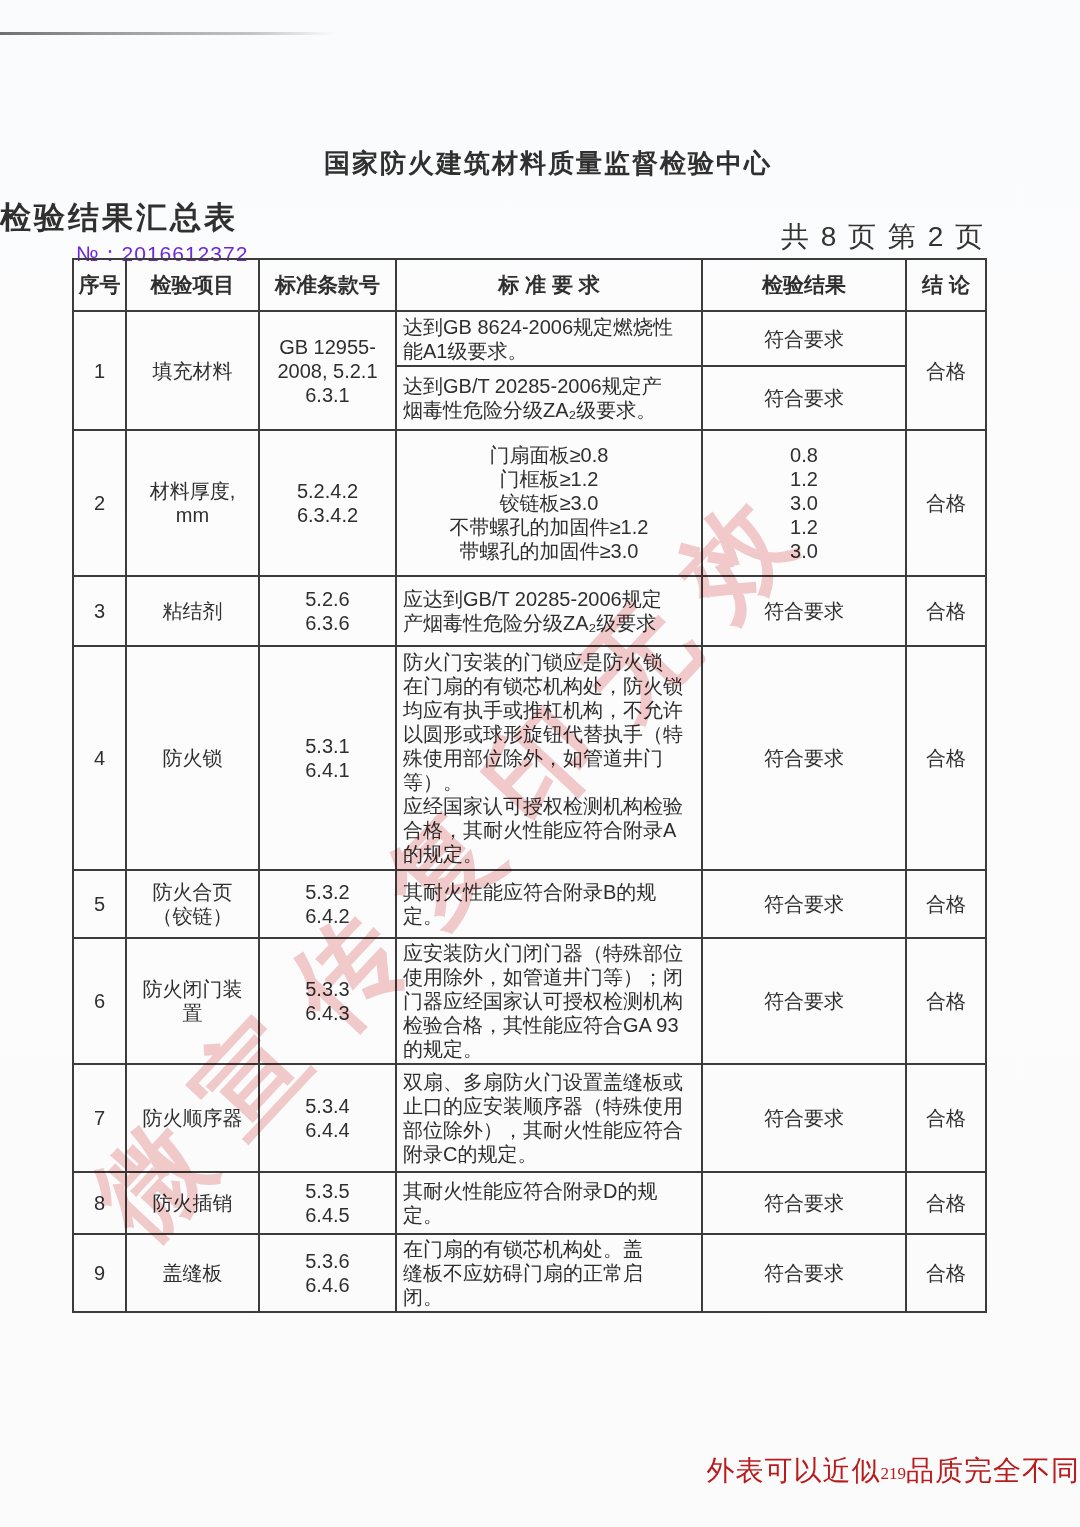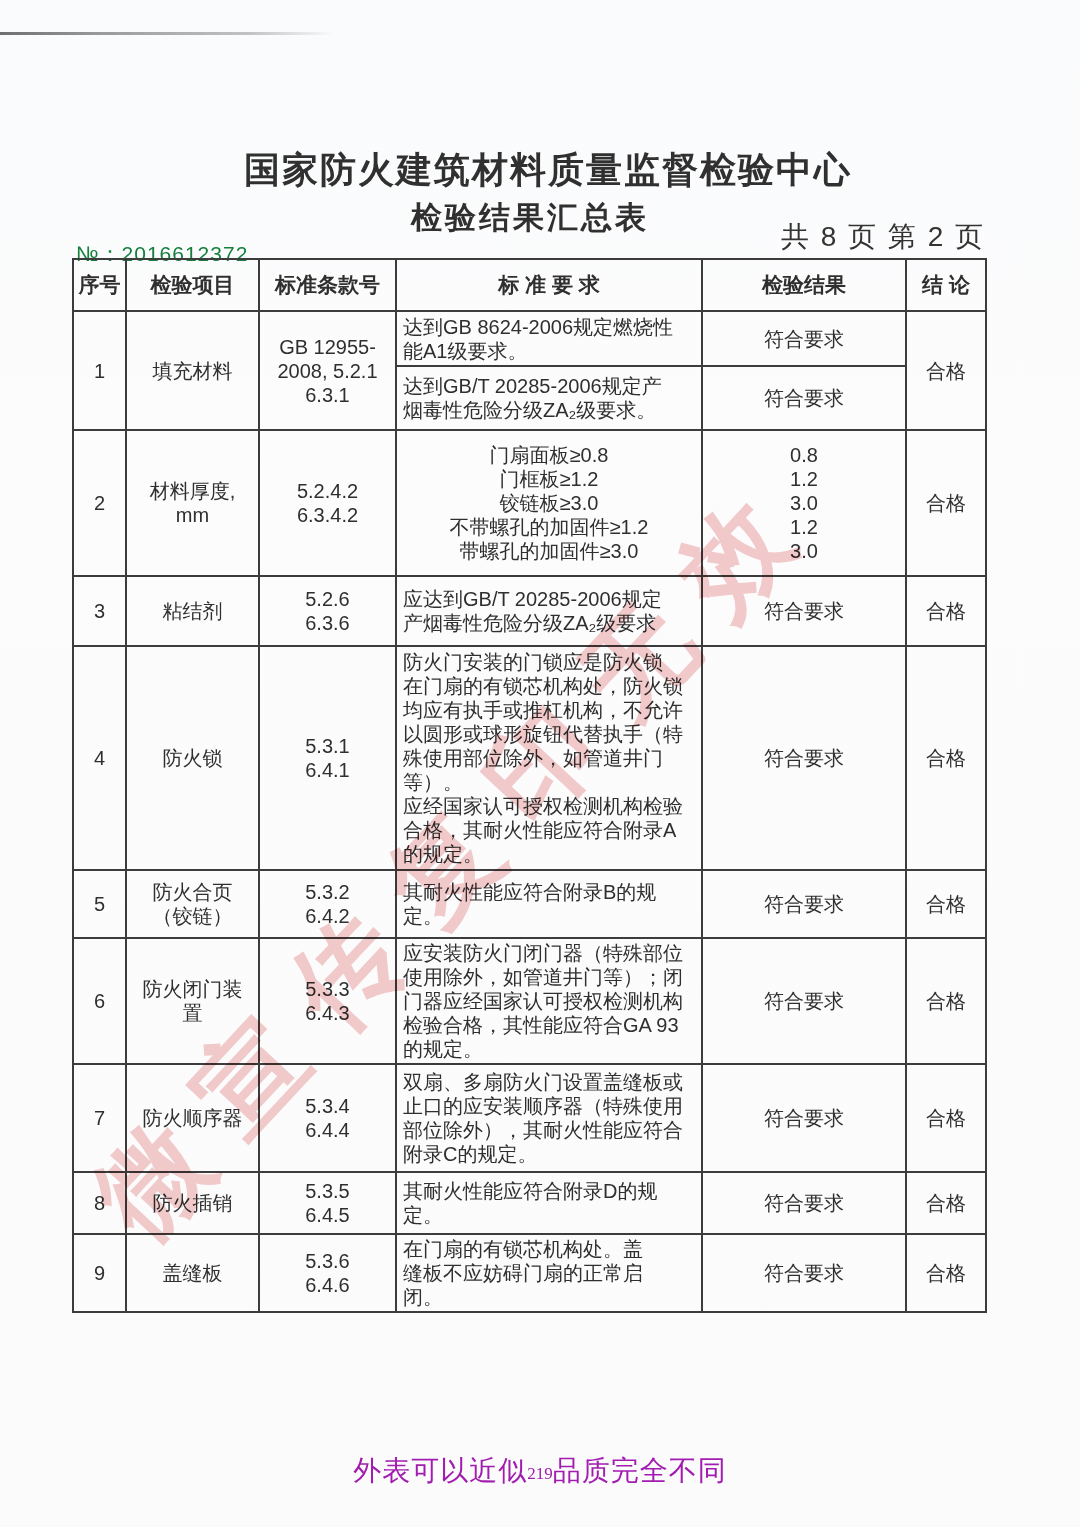--- a/index.html
+++ b/index.html
@@ -10,35 +10,35 @@
     font-family: "Liberation Sans", sans-serif;
     color: #2e2e2e;
     overflow: hidden;
   }
   .scan-line {
     position: absolute; top: 32px; left: 0; width: 334px; height: 3px;
     background: linear-gradient(90deg, #6f6f6f 0%, #9a9a9a 30%, #c3c3c3 75%, rgba(210,210,210,0) 100%);
   }
   .doc-title {
     position: absolute; top: 146px; left: 0; width: 1060px;
-    text-align: center; font-size: 36px; font-weight: bold;
+    text-align: center; font-size: 26px; font-weight: bold;
     letter-spacing: 2px; color: #303030; padding-left: 36px;
   }
   .doc-subtitle {
     position: absolute; top: 197px; left: 0; width: 1060px;
-    text-align: center; font-size: 31px; font-weight: bold;
+    text-align: left; font-size: 31px; font-weight: bold;
     letter-spacing: 3px; color: #303030;
   }
   .page-indicator {
     position: absolute; top: 218px; left: 72px; width: 913px;
     text-align: right; font-size: 28px; letter-spacing: 2px; color: #333;
   }
   .report-no {
     position: absolute; top: 240px; left: 76px;
-    font-size: 21px; color: #15803d; letter-spacing: 1px;
+    font-size: 21px; color: #6d28d9; letter-spacing: 1px;
   }
   table.results {
     position: absolute; top: 258px; left: 72px; width: 913px;
     border-collapse: collapse; table-layout: fixed;
   }
   table.results th, table.results td {
     border: 2px solid #3c3c3c;
     vertical-align: middle;
     font-size: 20px;
     color: #2f2f2f;
@@ -59,23 +59,23 @@
     transform: rotate(-47deg); transform-origin: left center;
     font-size: 106px; font-weight: bold; letter-spacing: 36px;
     color: rgba(226, 122, 122, 0.38);
     white-space: nowrap;
     pointer-events: none;
     mix-blend-mode: multiply;
     z-index: 5;
   }
   .bottom-caption {
     position: absolute; top: 1452px; left: 0; width: 1080px;
-    text-align: center;
+    text-align: right;
     font-family: "Liberation Serif", serif;
-    font-size: 28px; color: #a21caf; letter-spacing: 1px;
+    font-size: 28px; color: #b91c1c; letter-spacing: 1px;
   }
   .bottom-caption .small-num {
     font-size: 17px; letter-spacing: 0;
     position: relative; top: -1px;
   }
 </style>
 </head>
 <body>
 
 <div class="scan-line"></div>

